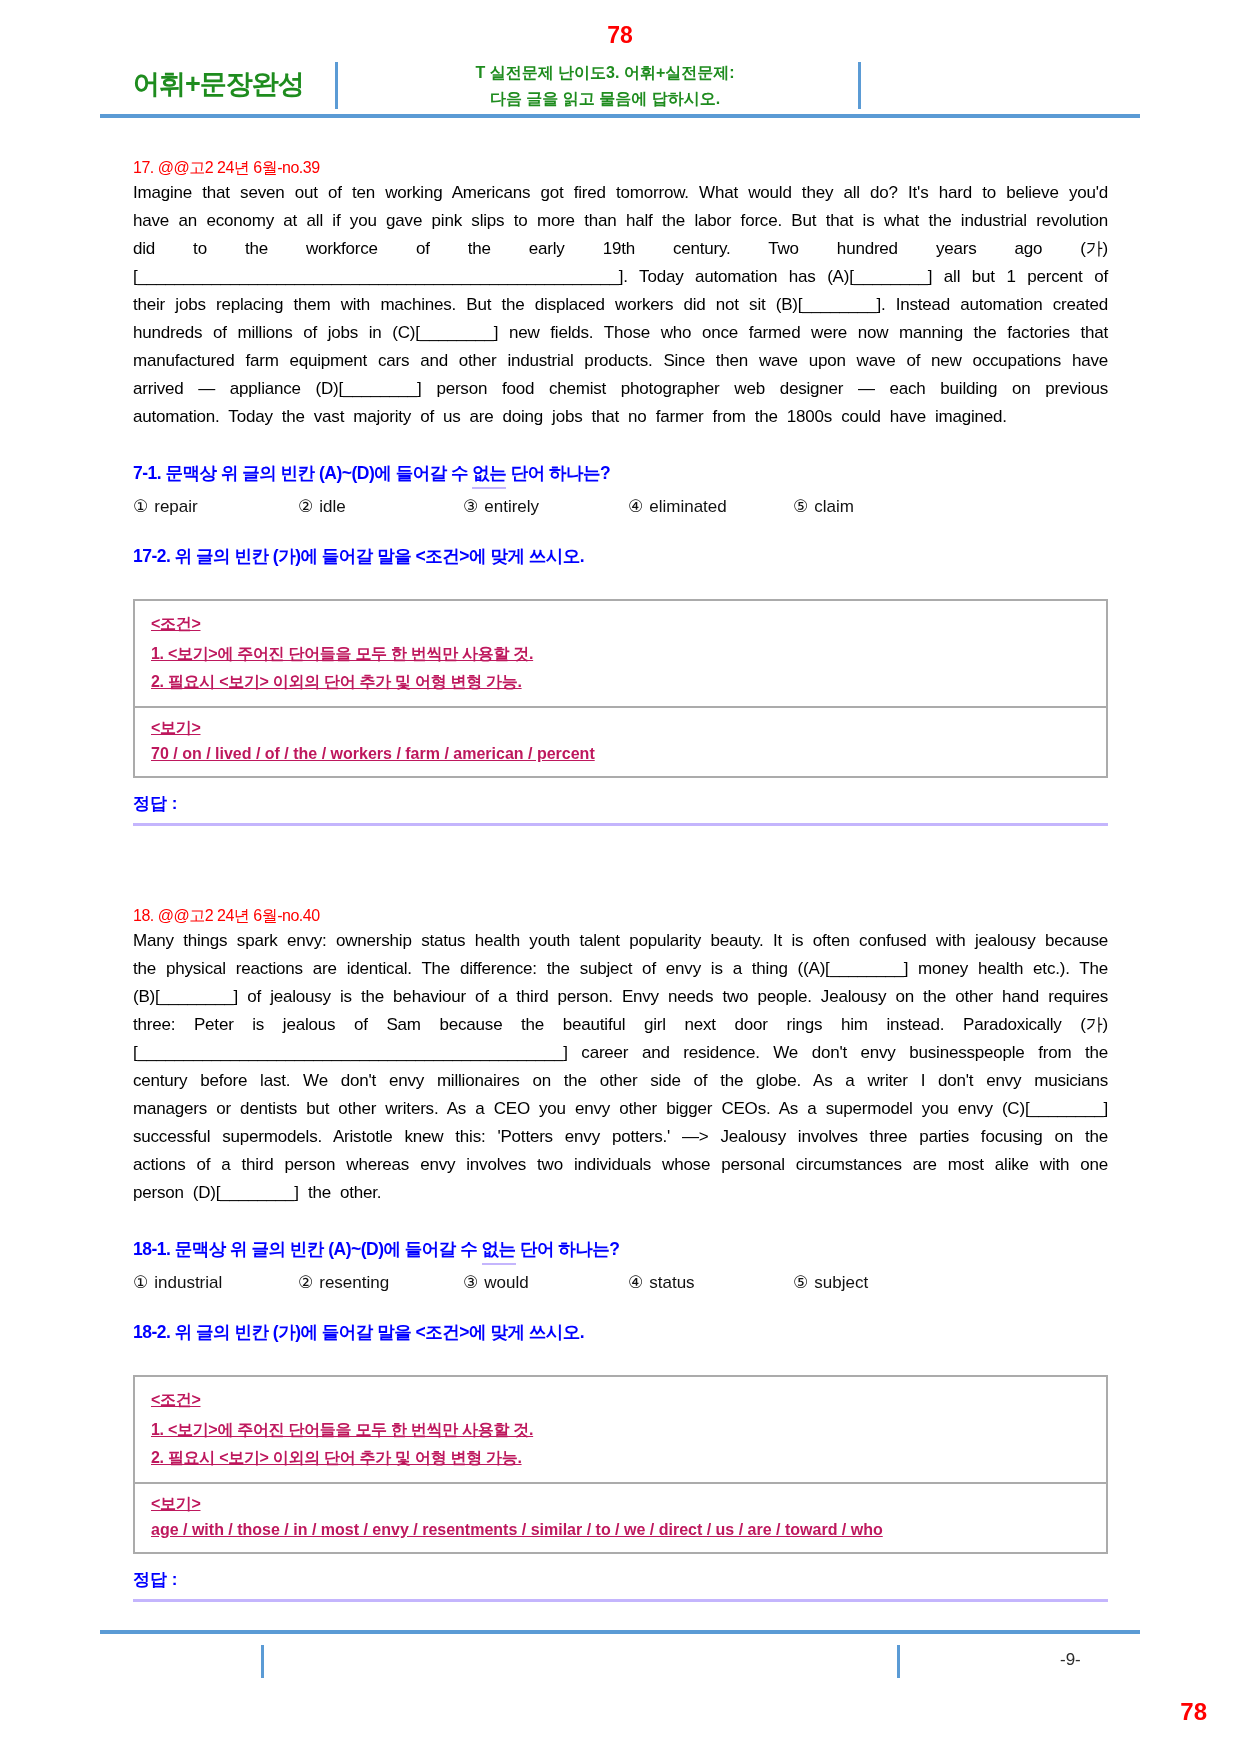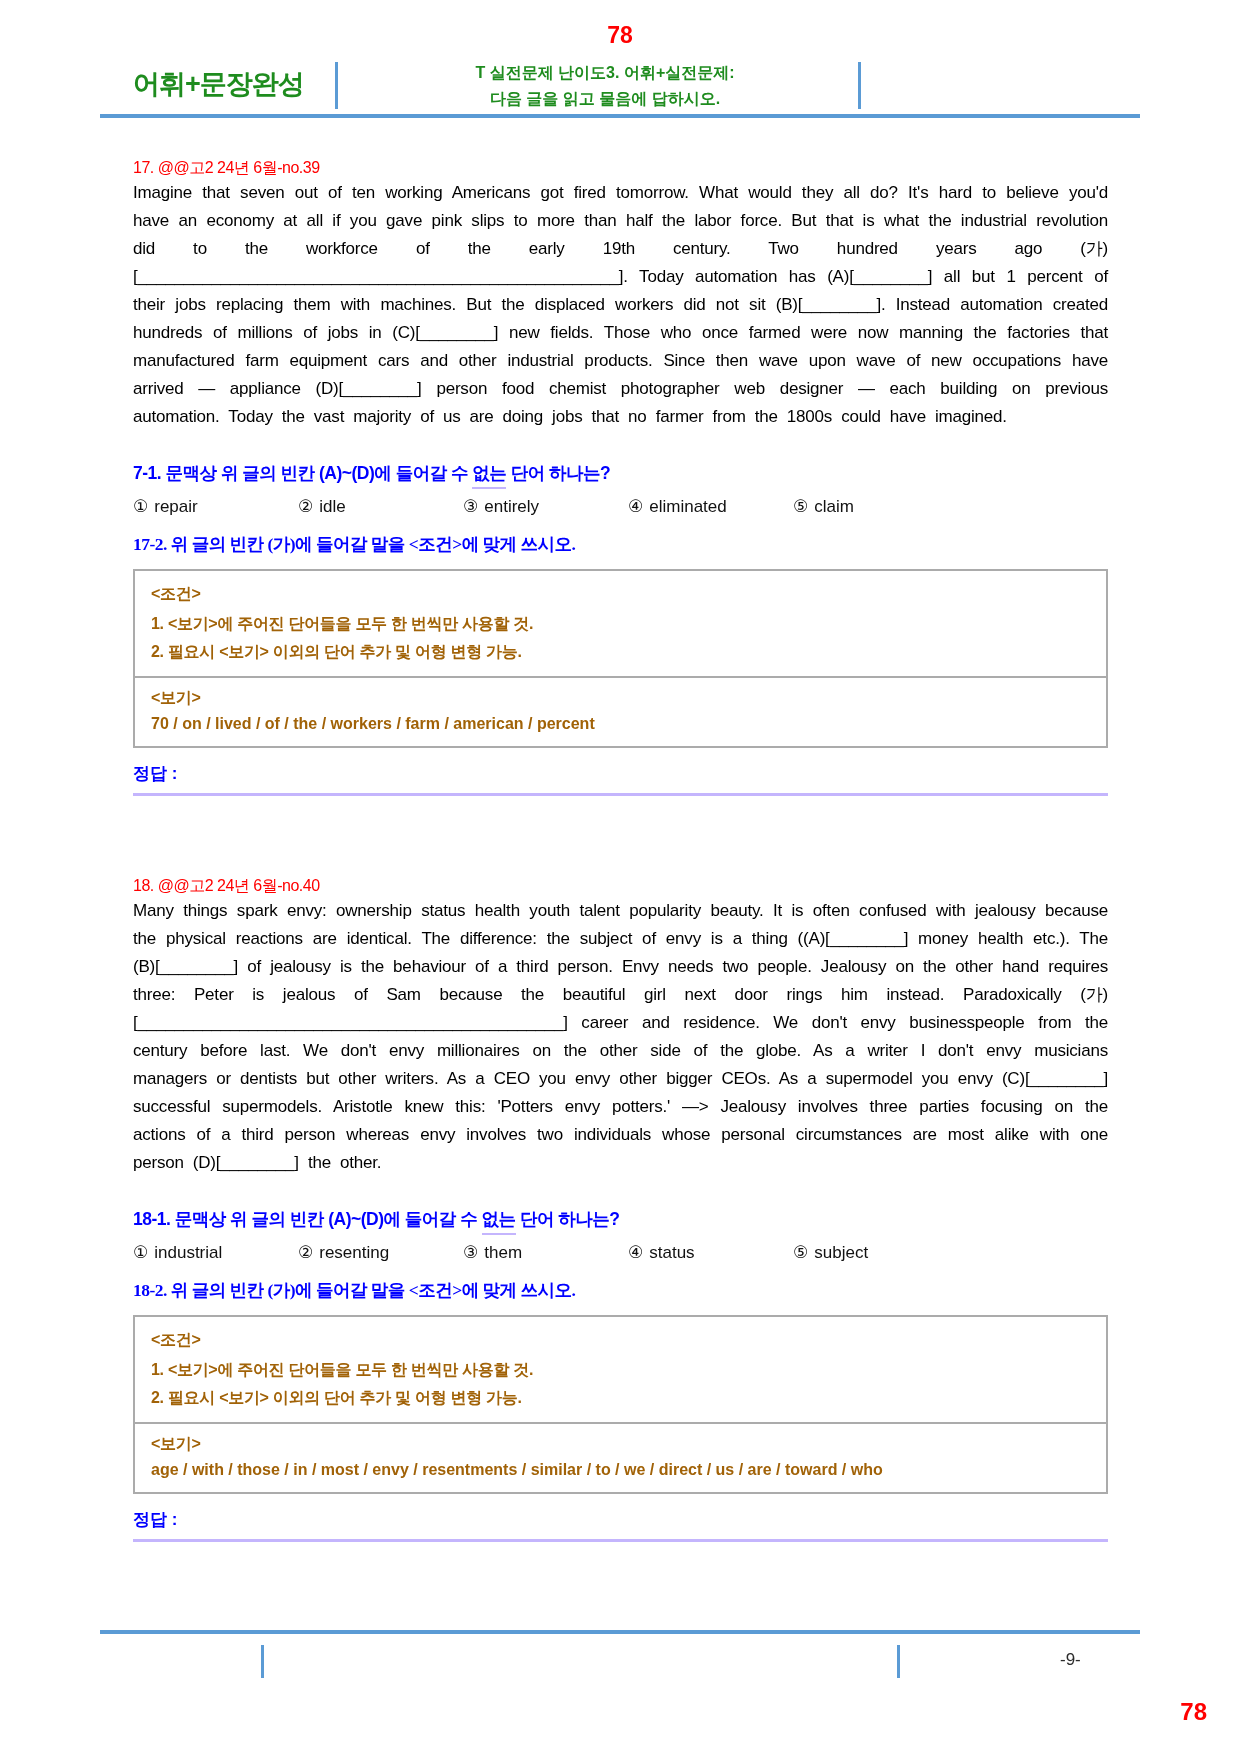--- a/index.html
+++ b/index.html
@@ -31,28 +31,28 @@
   .content { position:absolute; top:158px; left:133px; width:975px; }
   .section-title { color:#ff0000; font-size:16px; font-weight:400; letter-spacing:-0.5px; }
   .passage {
     font-size:17px; line-height:28px; text-align:justify;
     letter-spacing:-0.2px; word-spacing:4.5px; color:#000;
   }
   .q-heading {
     color:#0000ff; font-size:17.5px; font-weight:700; letter-spacing:-0.5px;
   }
   .q1-heading { margin-top:30px; }
-  .q2-heading { margin-top:15px;font-family:Liberation Serif, serif; }
+  .q2-heading { margin-top:27px; }
   .q-underline { border-bottom:2px solid #c4b5fd; padding-bottom:4px; }
   .options { margin-top:11px; display:flex; font-size:17px; color:#111; }
   .opt { min-width:143px; margin-right:22px; white-space:nowrap; }
   .opt-num { margin-right:6px; font-size:17px; }
   .cond-box {
-    margin-top:13px; border:2px solid #ababab; width:975px;
-    font-size:16px; font-weight:600; letter-spacing:-0.3px; color:#a16207;
+    margin-top:31px; border:2px solid #ababab; width:975px;
+    font-size:16px; font-weight:600; letter-spacing:-0.3px; color:#be185d;text-decoration:underline;
   }
   .cond-top { padding:9px 16px 10px 16px; line-height:28px; }
   .cond-header { margin-bottom:2px; }
   .word-bank { border-top:2px solid #ababab; padding:7px 16px 9px 16px; line-height:26px; }
   .word-bank-words { font-weight:700; letter-spacing:0; }
   .answer-row {
     margin-top:14px; border-bottom:3px solid #c4b5fd; padding-bottom:8px;
     color:#0000ff; font-size:17px; font-weight:700;
   }
   .section-18 { margin-top:80px; }
@@ -117,21 +117,21 @@
   <div class="section section-18">
     <div class="section-title">18. @@고2 24년 6월-no.40</div>
     <div class="passage">Many things spark envy: ownership status health youth talent popularity beauty. It is often confused with jealousy because the physical reactions are identical. The difference: the subject of envy is a thing ((A)[________] money health etc.). The (B)[________] of jealousy is the behaviour of a third person. Envy needs two people. Jealousy on the other hand requires three: Peter is jealous of Sam because the beautiful girl next door rings him instead. Paradoxically (가)[______________________________________________] career and residence. We don't envy businesspeople from the century before last. We don't envy millionaires on the other side of the globe. As a writer I don't envy musicians managers or dentists but other writers. As a CEO you envy other bigger CEOs. As a supermodel you envy (C)[________] successful supermodels. Aristotle knew this: 'Potters envy potters.' —&gt; Jealousy involves three parties focusing on the actions of a third person whereas envy involves two individuals whose personal circumstances are most alike with one person (D)[________] the other.</div>
 
     <div class="q-heading q1-heading">
       <span>18-1. 문맥상 위 글의 빈칸 (A)~(D)에 들어갈 수 </span><span class="q-underline">없는</span><span> 단어 하나는?</span>
     </div>
     <div class="options">
       <span class="opt"><span class="opt-num">①</span><span>industrial</span></span>
       <span class="opt"><span class="opt-num">②</span><span>resenting</span></span>
-      <span class="opt"><span class="opt-num">③</span><span>them</span></span>
+      <span class="opt"><span class="opt-num">③</span><span>would</span></span>
       <span class="opt"><span class="opt-num">④</span><span>status</span></span>
       <span class="opt"><span class="opt-num">⑤</span><span>subject</span></span>
     </div>
 
     <div class="q-heading q2-heading">18-2. 위 글의 빈칸 (가)에 들어갈 말을 &lt;조건&gt;에 맞게 쓰시오.</div>
     <div class="cond-box">
       <div class="cond-top">
         <div class="cond-header">&lt;조건&gt;</div>
         <div>1. &lt;보기&gt;에 주어진 단어들을 모두 한 번씩만 사용할 것.</div>
         <div>2. 필요시 &lt;보기&gt; 이외의 단어 추가 및 어형 변형 가능.</div>

